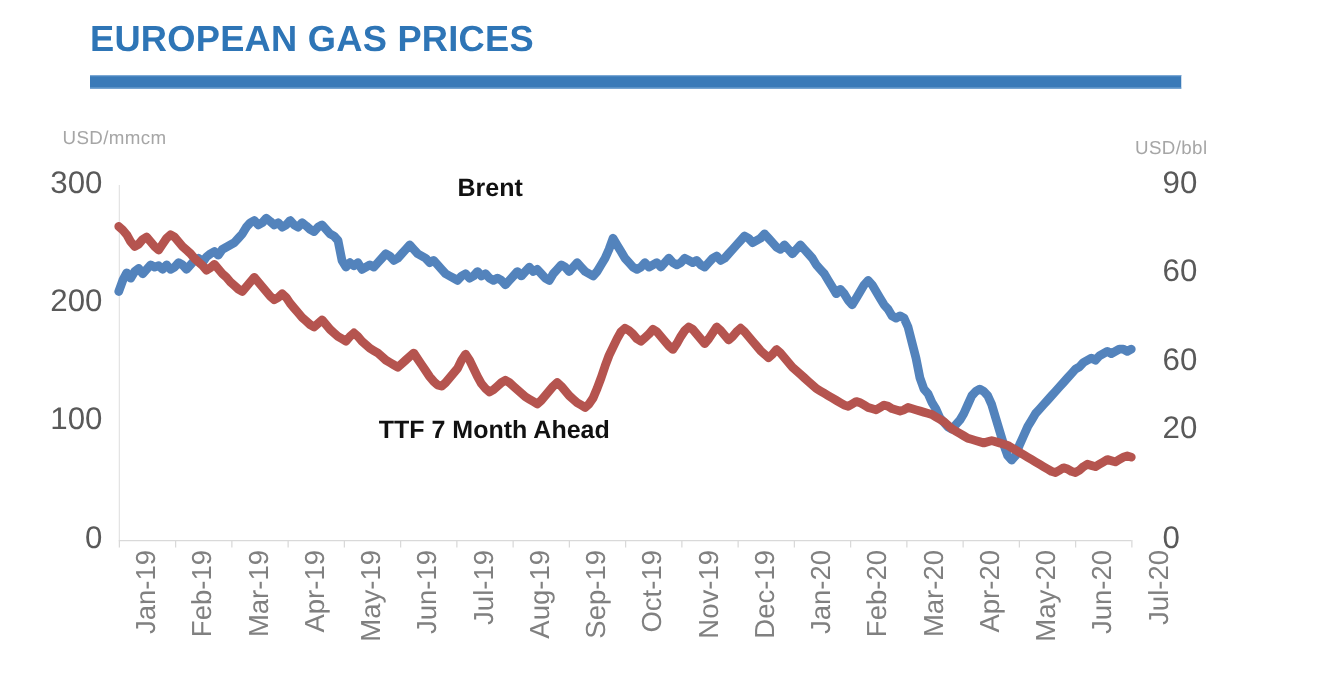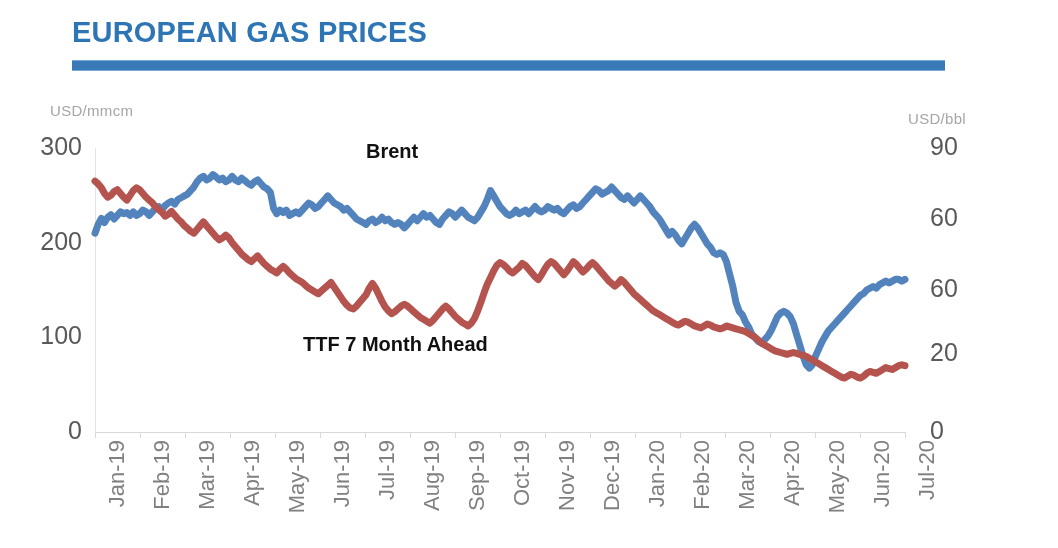--- a/index.html
+++ b/index.html
@@ -158,21 +158,21 @@
   <div id="ylabels-left">
       <div class="ytick ytick-left" style="top: -16px;">300</div>
       <div class="ytick ytick-left" style="top: 78.6667px;">200</div>
       <div class="ytick ytick-left" style="top: 173.333px;">100</div>
       <div class="ytick ytick-left" style="top: 268px;">0</div>
     </div>
   <div id="ylabels-right">
       <div class="ytick ytick-right" style="top: -16px;">90</div>
       <div class="ytick ytick-right" style="top: 55px;">60</div>
       <div class="ytick ytick-right" style="top: 126px;">60</div>
-      <div class="ytick ytick-right" style="top: 190px;">20</div>
+      <div class="ytick ytick-right" style="top: 180px;">20</div>
       <div class="ytick ytick-right" style="top: 268px;">0</div>
     </div>
 
   <div id="plot-frame">
     <div id="axis-line-left"></div>
     <div id="axis-line-bottom"></div>
     <svg id="plot-svg" viewBox="0 0 810 284" preserveAspectRatio="none">
       <path id="series-brent" fill="none" stroke="#5383BC" stroke-width="7" stroke-linejoin="round" stroke-linecap="round" d="M0.00 85.20 L3.19 76.33 L6.38 70.29 L9.57 74.55 L12.76 69.22 L15.94 66.74 L19.13 71.00 L22.32 67.45 L25.51 63.90 L28.70 65.67 L31.89 64.61 L35.08 67.45 L38.27 63.90 L41.46 67.45 L44.65 65.67 L47.83 62.13 L51.02 63.90 L54.21 67.45 L57.40 63.90 L60.59 60.35 L63.78 58.58 L66.97 62.13 L70.16 57.51 L73.35 55.03 L76.54 53.25 L79.72 56.09 L82.91 51.47 L86.10 49.70 L89.29 47.92 L92.48 46.15 L95.67 42.60 L98.86 39.05 L102.05 33.72 L105.24 30.17 L108.43 28.40 L111.61 31.95 L114.80 30.17 L117.99 26.63 L121.18 29.11 L124.37 31.95 L127.56 30.17 L130.75 33.72 L133.94 31.95 L137.13 28.40 L140.31 31.95 L143.50 33.72 L146.69 30.17 L149.88 32.66 L153.07 35.50 L156.26 37.28 L159.45 33.72 L162.64 31.95 L165.83 35.50 L169.02 39.05 L172.20 40.83 L175.39 44.38 L178.58 60.35 L181.77 65.67 L184.96 62.13 L188.15 64.61 L191.34 62.13 L194.53 67.45 L197.72 65.67 L200.91 63.90 L204.09 65.67 L207.28 62.13 L210.47 58.58 L213.66 55.03 L216.85 56.80 L220.04 60.35 L223.23 58.58 L226.42 55.03 L229.61 51.47 L232.80 47.92 L235.98 51.47 L239.17 55.03 L242.36 56.80 L245.55 58.58 L248.74 62.13 L251.93 60.35 L255.12 63.90 L258.31 67.45 L261.50 71.00 L264.69 72.78 L267.87 74.55 L271.06 76.33 L274.25 72.78 L277.44 71.00 L280.63 74.55 L283.82 72.78 L287.01 69.22 L290.20 72.78 L293.39 71.00 L296.57 74.55 L299.76 76.33 L302.95 74.55 L306.14 76.33 L309.33 79.88 L312.52 76.33 L315.71 72.78 L318.90 69.22 L322.09 72.78 L325.28 69.22 L328.46 65.67 L331.65 69.22 L334.84 67.45 L338.03 71.00 L341.22 74.55 L344.41 76.33 L347.60 71.00 L350.79 67.45 L353.98 63.90 L357.17 65.67 L360.35 69.22 L363.54 65.67 L366.73 62.13 L369.92 65.67 L373.11 69.22 L376.30 71.00 L379.49 72.78 L382.68 69.22 L385.87 63.90 L389.06 58.58 L392.24 51.47 L395.43 42.60 L398.62 47.92 L401.81 53.25 L405.00 58.58 L408.19 62.13 L411.38 65.67 L414.57 67.45 L417.76 65.67 L420.94 62.13 L424.13 65.67 L427.32 63.90 L430.51 62.13 L433.70 65.67 L436.89 62.13 L440.08 58.58 L443.27 62.13 L446.46 63.90 L449.65 62.13 L452.83 58.58 L456.02 60.35 L459.21 62.13 L462.40 60.35 L465.59 63.90 L468.78 65.67 L471.97 62.13 L475.16 58.58 L478.35 56.80 L481.54 60.35 L484.72 58.58 L487.91 55.03 L491.10 51.47 L494.29 47.92 L497.48 44.38 L500.67 40.83 L503.86 42.60 L507.05 46.15 L510.24 44.38 L513.43 42.60 L516.61 39.05 L519.80 42.60 L522.99 46.15 L526.18 49.70 L529.37 51.47 L532.56 47.92 L535.75 51.47 L538.94 55.03 L542.13 51.47 L545.31 47.92 L548.50 51.47 L551.69 55.03 L554.88 58.58 L558.07 63.90 L561.26 67.45 L564.45 71.00 L567.64 76.33 L570.83 81.65 L574.02 86.97 L577.20 83.42 L580.39 86.97 L583.58 92.30 L586.77 95.85 L589.96 90.53 L593.15 85.20 L596.34 79.88 L599.53 76.33 L602.72 79.88 L605.91 85.20 L609.09 90.53 L612.28 95.85 L615.47 99.40 L618.66 104.72 L621.85 106.50 L625.04 104.72 L628.23 106.50 L631.42 113.60 L634.61 126.03 L637.80 138.45 L640.98 154.43 L644.17 163.30 L647.36 166.85 L650.55 173.95 L653.74 179.27 L656.93 186.38 L660.12 189.93 L663.31 193.48 L666.50 195.25 L669.69 191.70 L672.87 188.15 L676.06 182.82 L679.25 175.73 L682.44 168.63 L685.63 165.07 L688.82 163.30 L692.01 165.07 L695.20 168.63 L698.39 175.73 L701.57 186.38 L704.76 197.02 L707.95 207.68 L711.14 216.55 L714.33 220.10 L717.52 216.55 L720.71 207.68 L723.90 200.57 L727.09 193.48 L730.28 188.15 L733.46 182.82 L736.65 179.27 L739.84 175.73 L743.03 172.18 L746.22 168.63 L749.41 165.07 L752.60 161.52 L755.79 157.98 L758.98 154.43 L762.17 150.88 L765.35 147.32 L768.54 145.55 L771.73 142.00 L774.92 140.22 L778.11 138.45 L781.30 140.22 L784.49 136.67 L787.68 134.90 L790.87 133.13 L794.06 134.90 L797.24 133.13 L800.43 131.35 L803.62 131.35 L806.81 133.13 L810.00 131.35"></path>
       <path id="series-ttf" fill="none" stroke="#B5544F" stroke-width="7" stroke-linejoin="round" stroke-linecap="round" d="M0.00 33.13 L3.19 35.97 L6.38 39.76 L9.57 45.44 L12.76 49.23 L15.94 47.33 L19.13 43.55 L22.32 41.65 L25.51 45.44 L28.70 49.23 L31.89 52.07 L35.08 47.33 L38.27 42.60 L41.46 39.76 L44.65 41.65 L47.83 45.44 L51.02 49.23 L54.21 52.07 L57.40 54.91 L60.59 58.69 L63.78 61.53 L66.97 64.37 L70.16 68.16 L73.35 66.27 L76.54 63.43 L79.72 67.21 L82.91 71.00 L86.10 73.84 L89.29 77.63 L92.48 80.47 L95.67 83.31 L98.86 85.20 L102.05 81.41 L105.24 77.63 L108.43 73.84 L111.61 77.63 L114.80 81.41 L117.99 85.20 L121.18 88.99 L124.37 91.83 L127.56 89.93 L130.75 87.09 L133.94 89.93 L137.13 94.67 L140.31 98.45 L143.50 102.24 L146.69 106.03 L149.88 108.87 L153.07 111.71 L156.26 113.60 L159.45 110.76 L162.64 107.92 L165.83 111.71 L169.02 115.49 L172.20 118.33 L175.39 121.17 L178.58 123.07 L181.77 124.96 L184.96 121.17 L188.15 118.33 L191.34 121.17 L194.53 124.96 L197.72 127.80 L200.91 130.64 L204.09 132.53 L207.28 134.43 L210.47 137.27 L213.66 140.11 L216.85 142.00 L220.04 143.89 L223.23 145.79 L226.42 142.95 L229.61 140.11 L232.80 137.27 L235.98 134.43 L239.17 139.16 L242.36 143.89 L245.55 148.63 L248.74 153.36 L251.93 157.15 L255.12 159.99 L258.31 160.93 L261.50 158.09 L264.69 154.31 L267.87 150.52 L271.06 146.73 L274.25 140.11 L277.44 135.37 L280.63 140.11 L283.82 146.73 L287.01 153.36 L290.20 159.04 L293.39 162.83 L296.57 165.67 L299.76 163.77 L302.95 160.93 L306.14 158.09 L309.33 156.20 L312.52 158.09 L315.71 160.93 L318.90 163.77 L322.09 166.61 L325.28 169.45 L328.46 171.35 L331.65 173.24 L334.84 175.13 L338.03 172.29 L341.22 168.51 L344.41 164.72 L347.60 160.93 L350.79 158.09 L353.98 160.93 L357.17 164.72 L360.35 168.51 L363.54 171.35 L366.73 174.19 L369.92 176.08 L373.11 177.97 L376.30 175.13 L379.49 170.40 L382.68 162.83 L385.87 154.31 L389.06 144.84 L392.24 136.32 L395.43 129.69 L398.62 123.07 L401.81 117.39 L405.00 114.55 L408.19 116.44 L411.38 119.28 L414.57 123.07 L417.76 124.96 L420.94 122.12 L424.13 119.28 L427.32 115.49 L430.51 117.39 L433.70 121.17 L436.89 124.96 L440.08 128.75 L443.27 131.59 L446.46 126.85 L449.65 121.17 L452.83 116.44 L456.02 113.60 L459.21 115.49 L462.40 119.28 L465.59 123.07 L468.78 126.85 L471.97 123.07 L475.16 118.33 L478.35 113.60 L481.54 116.44 L484.72 120.23 L487.91 124.01 L491.10 121.17 L494.29 117.39 L497.48 114.55 L500.67 117.39 L503.86 121.17 L507.05 124.96 L510.24 128.75 L513.43 132.53 L516.61 135.37 L519.80 138.21 L522.99 135.37 L526.18 131.59 L529.37 134.43 L532.56 138.21 L535.75 142.00 L538.94 145.79 L542.13 148.63 L545.31 151.47 L548.50 154.31 L551.69 157.15 L554.88 159.99 L558.07 162.83 L561.26 164.72 L564.45 166.61 L567.64 168.51 L570.83 170.40 L574.02 172.29 L577.20 174.19 L580.39 176.08 L583.58 177.03 L586.77 175.13 L589.96 173.24 L593.15 174.19 L596.34 176.08 L599.53 177.97 L602.72 178.92 L605.91 179.87 L609.09 177.97 L612.28 176.08 L615.47 177.03 L618.66 178.92 L621.85 179.87 L625.04 180.81 L628.23 179.87 L631.42 177.97 L634.61 178.92 L637.80 179.87 L640.98 180.81 L644.17 181.76 L647.36 182.71 L650.55 183.65 L653.74 185.55 L656.93 187.44 L660.12 189.33 L663.31 192.17 L666.50 195.01 L669.69 196.91 L672.87 198.80 L676.06 200.69 L679.25 202.59 L682.44 203.53 L685.63 204.48 L688.82 205.43 L692.01 206.37 L695.20 205.43 L698.39 204.48 L701.57 205.43 L704.76 206.37 L707.95 207.32 L711.14 208.27 L714.33 210.16 L717.52 212.05 L720.71 213.95 L723.90 215.84 L727.09 217.73 L730.28 219.63 L733.46 221.52 L736.65 223.41 L739.84 225.31 L743.03 227.20 L746.22 229.09 L749.41 230.04 L752.60 228.15 L755.79 226.25 L758.98 227.20 L762.17 229.09 L765.35 230.04 L768.54 228.15 L771.73 225.31 L774.92 223.41 L778.11 224.36 L781.30 225.31 L784.49 223.41 L787.68 221.52 L790.87 219.63 L794.06 220.57 L797.24 221.52 L800.43 219.63 L803.62 217.73 L806.81 216.79 L810.00 217.73"></path>
     </svg>

